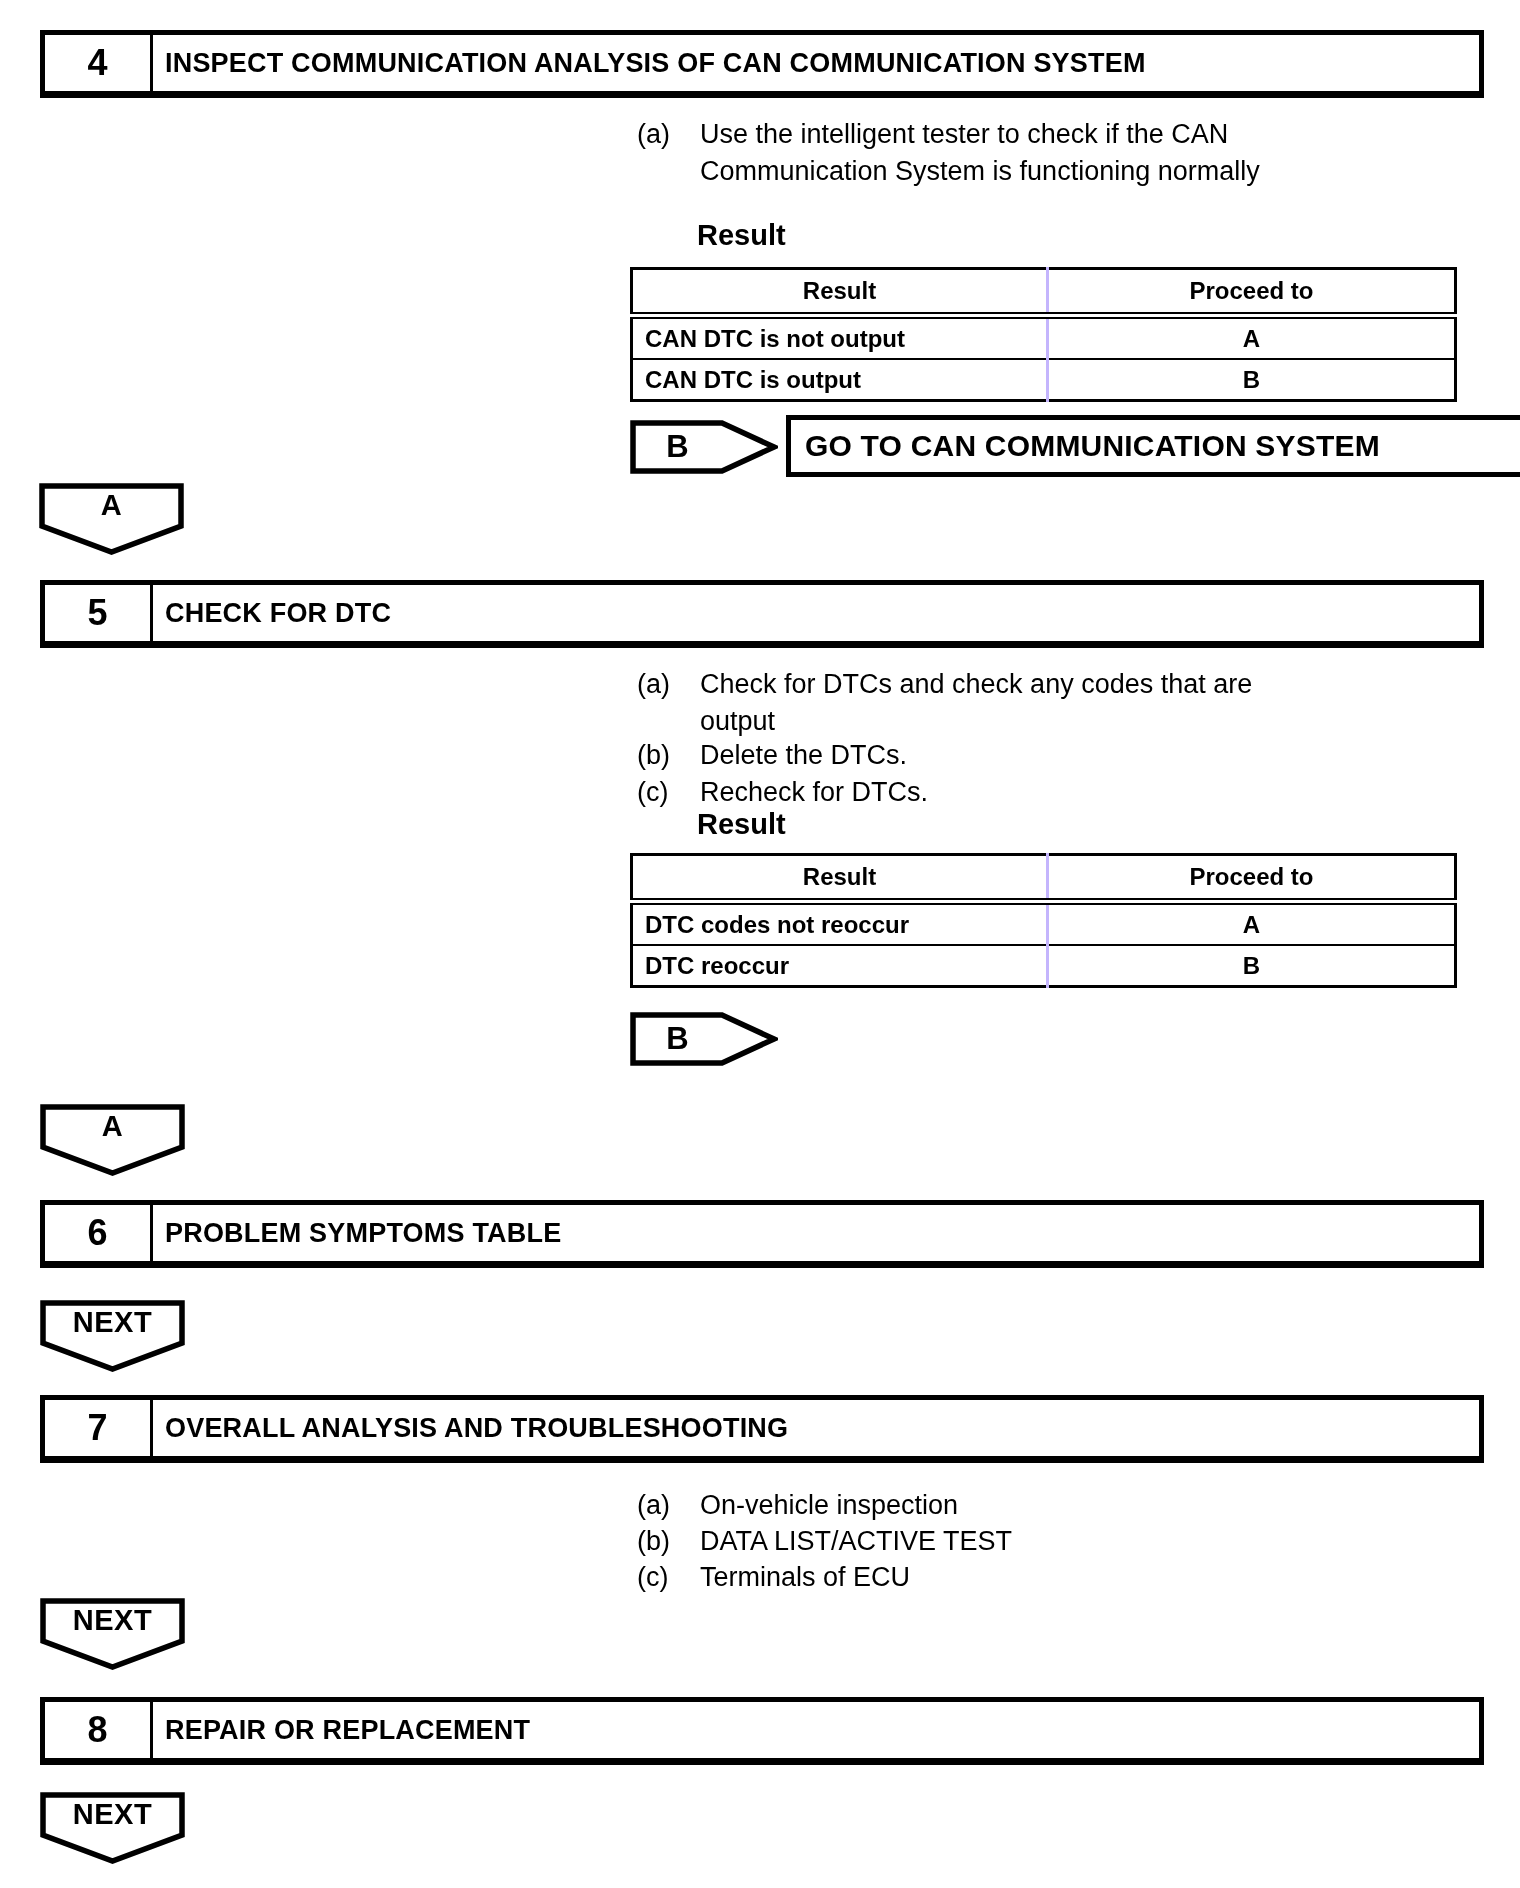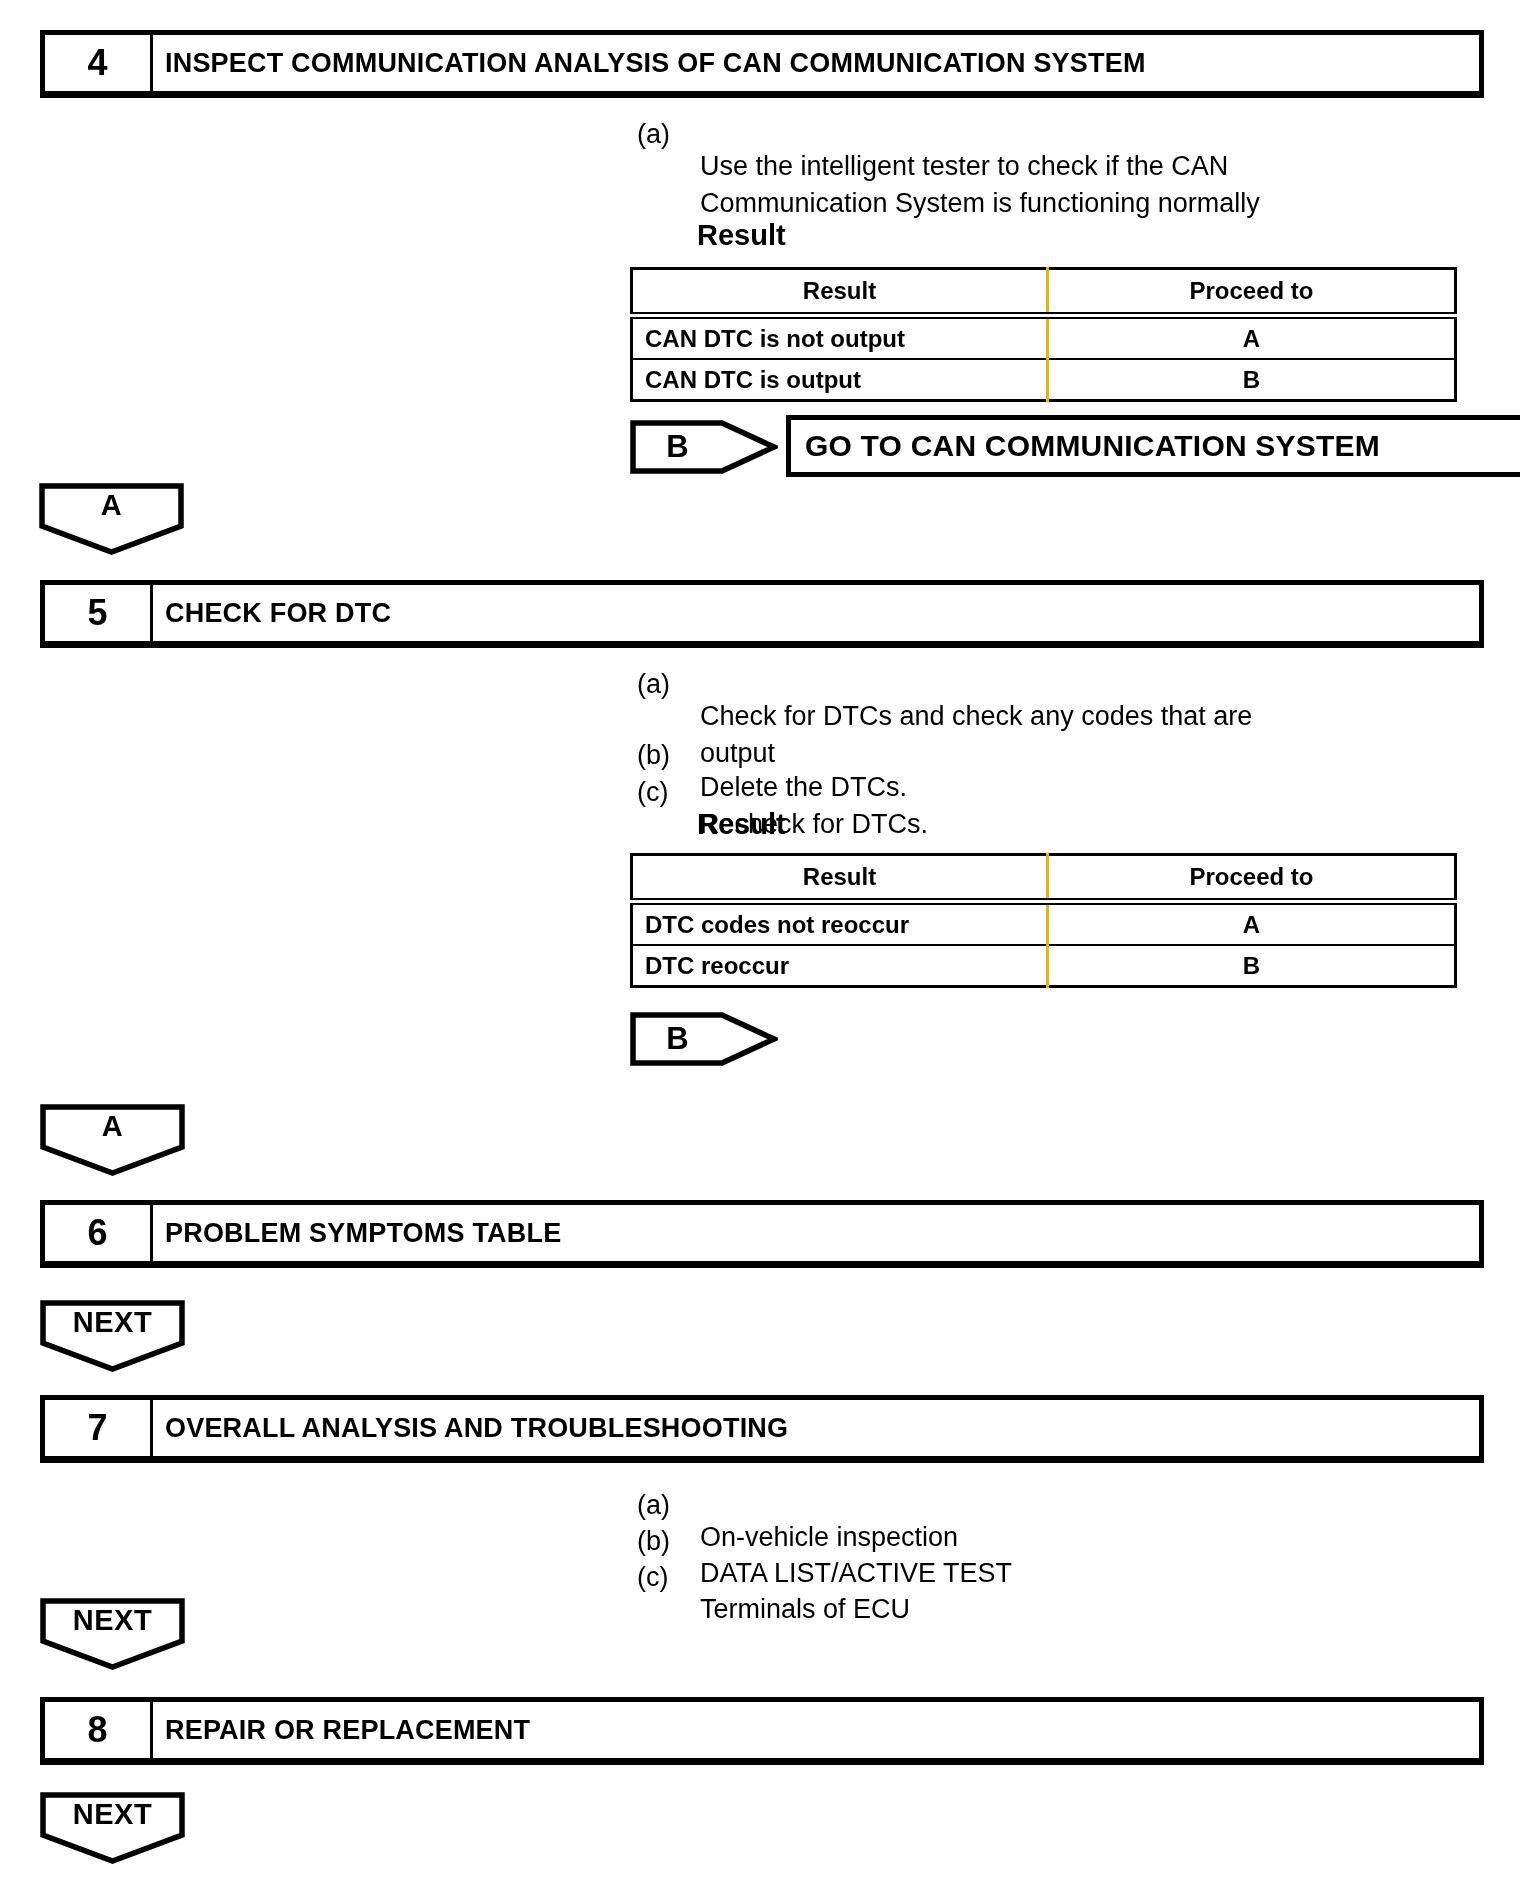--- a/index.html
+++ b/index.html
@@ -47,21 +47,21 @@
   }
 
   
   .proc-item {
     left: 637px;
     display: flex;
     font-size: 27px;
     line-height: 37px;
   }
   .proc-item .marker { width: 63px; flex: 0 0 auto; }
-  .proc-item .text  { width: 600px; margin-top: 32px; }
+  .proc-item .text  { width: 600px; }
 
   .result-label {
     left: 697px;
     font-weight: bold;
     font-size: 29px;
   }
 
   
   table.result-table {
     position: absolute;
@@ -82,21 +82,21 @@
     font-size: 24px;
     text-align: center;
     vertical-align: middle;
   }
   table.result-table td {
     height: 37px;
     font-weight: bold;
     font-size: 24px;
     vertical-align: middle;
   }
-  table.result-table .col2 { border-left: 3px solid #eab308; width: 403px; text-align: center; }
+  table.result-table .col2 { border-left: 3px solid #c4b5fd; width: 403px; text-align: center; }
   table.result-table .col1 { padding-left: 12px; text-align: left; }
   table.result-table tr.row2 td { border-top: 2px solid #000; }
 
   
   .branch-pentagon { width: 148px; height: 54px; }
   .branch-letter {
     position: absolute;
     left: 0; top: 0;
     width: 95px; height: 54px;
     display: flex; align-items: center; justify-content: center;

